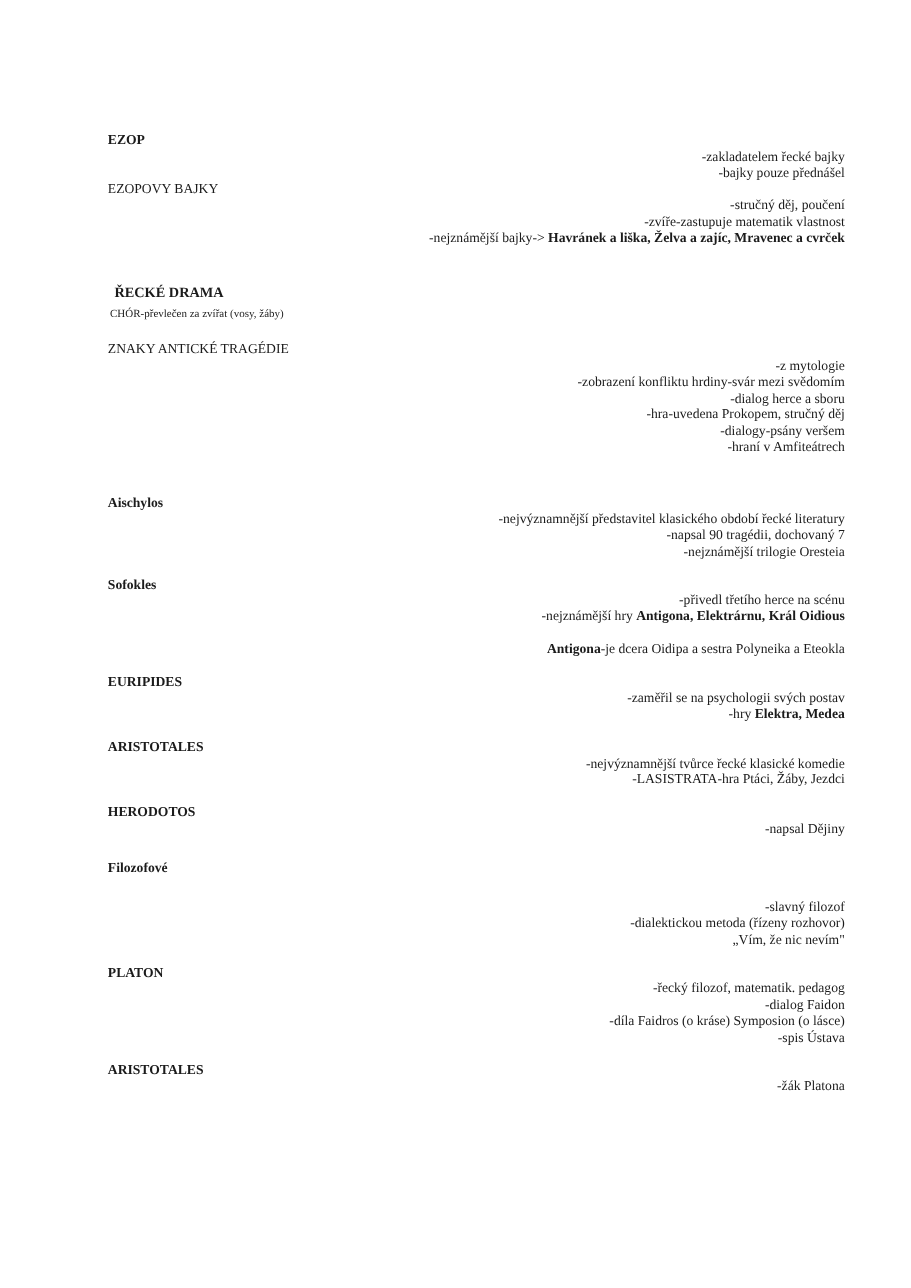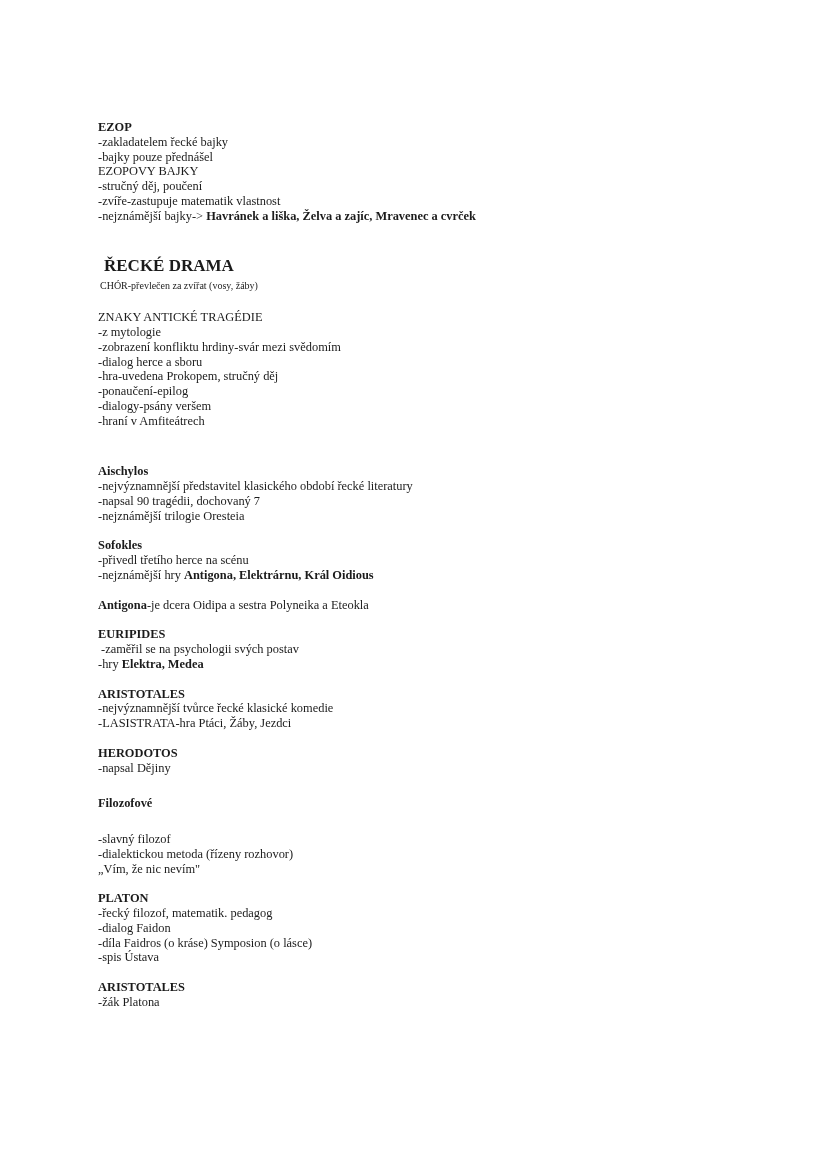--- a/index.html
+++ b/index.html
@@ -32,37 +32,38 @@
   .block {
     margin: 0;
     padding: 0;
   }
   .line {
     margin: 0;
     padding: 0;
     white-space: pre-wrap;
     font-size: 12.4px;
     line-height: 14.75px;
+    text-align: right;
   }
   .line.bold,
   .heading {
     font-weight: bold;
   }
   .heading {
     margin: 0;
     padding: 0;
     font-size: 12.4px;
     line-height: 14.75px;
   }
   .heading.plain {
     font-weight: normal;
   }
   
   .title-big {
-    font-size: 17px;
+    font-size: 13px;
     line-height: 22px;
     font-weight: bold;
     margin: 0 0 0 6px;
     padding: 0;
   }
   .subtitle {
     font-size: 10px;
     line-height: 18px;
     margin: 0 0 0 2px;
     padding: 0;
@@ -104,21 +105,20 @@
     </div>
 
     <div class="gap-md"></div>
 
     <div class="block">
       <div class="heading plain">ZNAKY ANTICKÉ TRAGÉDIE</div>
       <div class="line">-z mytologie</div>
       <div class="line">-zobrazení konfliktu hrdiny-svár mezi svědomím</div>
       <div class="line">-dialog herce a sboru</div>
       <div class="line">-hra-uvedena Prokopem, stručný děj</div>
-      <div class="line">-ponaučení-epilog</div>
       <div class="line">-dialogy-psány veršem</div>
       <div class="line">-hraní v Amfiteátrech</div>
     </div>
 
     <div class="gap-xxl"></div>
 
     <div class="block">
       <div class="heading">Aischylos</div>
       <div class="line">-nejvýznamnější představitel klasického období řecké literatury</div>
       <div class="line">-napsal 90 tragédii, dochovaný 7</div>

